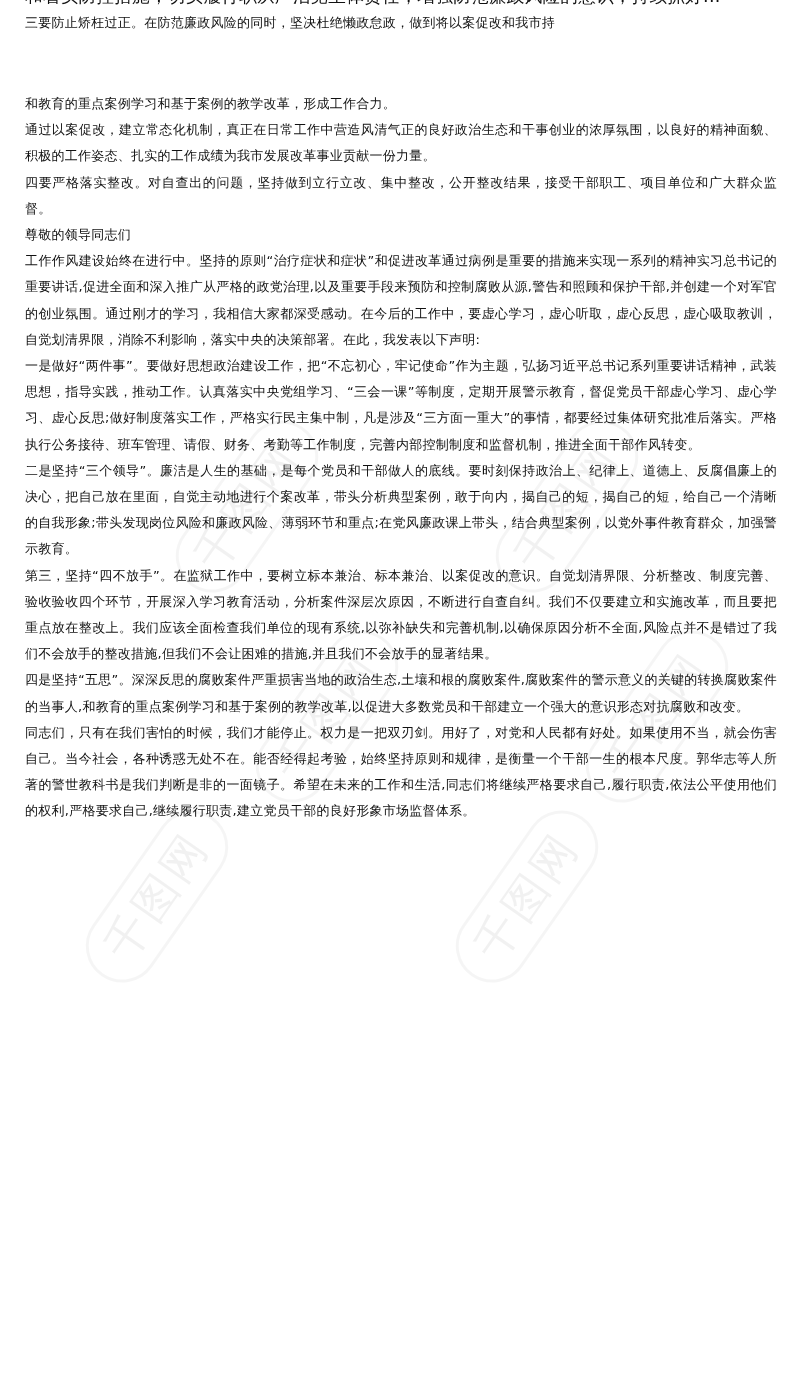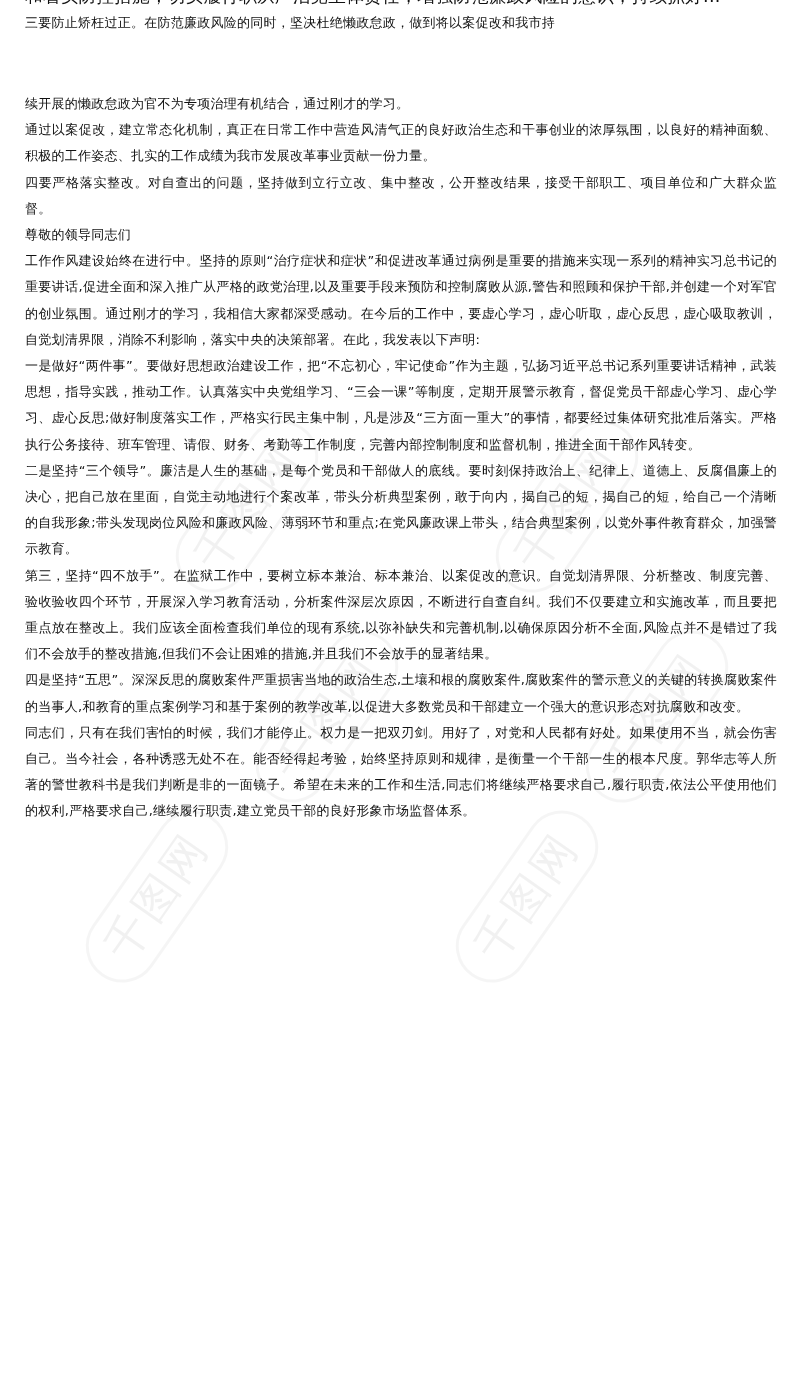--- a/index.html
+++ b/index.html
@@ -41,21 +41,21 @@
     <div class="wm" style="left:560px; top:680px;">千图网</div>
   </div>
 
   <div class="top-fragment">和着实防控措施，切实履行职从严治党主体责任，增强防范廉政风险的意识，持续抓好...</div>
 
   <div class="text-block first-part">
     <p class="para">三要防止矫枉过正。在防范廉政风险的同时，坚决杜绝懒政怠政，做到将以案促改和我市持</p>
   </div>
 
   <div class="text-block second-part">
-    <p class="para">续开展的懒政怠政为官不为专项治理有机结合，通过刚才的学习。</p>
+    <p class="para">和教育的重点案例学习和基于案例的教学改革，形成工作合力。</p>
     <p class="para">通过以案促改，建立常态化机制，真正在日常工作中营造风清气正的良好政治生态和干事创业的浓厚氛围，以良好的精神面貌、积极的工作姿态、扎实的工作成绩为我市发展改革事业贡献一份力量。</p>
     <p class="para">四要严格落实整改。对自查出的问题，坚持做到立行立改、集中整改，公开整改结果，接受干部职工、项目单位和广大群众监督。</p>
     <p class="para">尊敬的领导同志们</p>
     <p class="para">工作作风建设始终在进行中。坚持的原则“治疗症状和症状”和促进改革通过病例是重要的措施来实现一系列的精神实习总书记的重要讲话,促进全面和深入推广从严格的政党治理,以及重要手段来预防和控制腐败从源,警告和照顾和保护干部,并创建一个对军官的创业氛围。通过刚才的学习，我相信大家都深受感动。在今后的工作中，要虚心学习，虚心听取，虚心反思，虚心吸取教训，自觉划清界限，消除不利影响，落实中央的决策部署。在此，我发表以下声明:</p>
     <p class="para">一是做好“两件事”。要做好思想政治建设工作，把“不忘初心，牢记使命”作为主题，弘扬习近平总书记系列重要讲话精神，武装思想，指导实践，推动工作。认真落实中央党组学习、“三会一课”等制度，定期开展警示教育，督促党员干部虚心学习、虚心学习、虚心反思;做好制度落实工作，严格实行民主集中制，凡是涉及“三方面一重大”的事情，都要经过集体研究批准后落实。严格执行公务接待、班车管理、请假、财务、考勤等工作制度，完善内部控制制度和监督机制，推进全面干部作风转变。</p>
     <p class="para">二是坚持“三个领导”。廉洁是人生的基础，是每个党员和干部做人的底线。要时刻保持政治上、纪律上、道德上、反腐倡廉上的决心，把自己放在里面，自觉主动地进行个案改革，带头分析典型案例，敢于向内，揭自己的短，揭自己的短，给自己一个清晰的自我形象;带头发现岗位风险和廉政风险、薄弱环节和重点;在党风廉政课上带头，结合典型案例，以党外事件教育群众，加强警示教育。</p>
     <p class="para">第三，坚持“四不放手”。在监狱工作中，要树立标本兼治、标本兼治、以案促改的意识。自觉划清界限、分析整改、制度完善、验收验收四个环节，开展深入学习教育活动，分析案件深层次原因，不断进行自查自纠。我们不仅要建立和实施改革，而且要把重点放在整改上。我们应该全面检查我们单位的现有系统,以弥补缺失和完善机制,以确保原因分析不全面,风险点并不是错过了我们不会放手的整改措施,但我们不会让困难的措施,并且我们不会放手的显著结果。</p>
     <p class="para">四是坚持“五思”。深深反思的腐败案件严重损害当地的政治生态,土壤和根的腐败案件,腐败案件的警示意义的关键的转换腐败案件的当事人,和教育的重点案例学习和基于案例的教学改革,以促进大多数党员和干部建立一个强大的意识形态对抗腐败和改变。</p>
     <p class="para">同志们，只有在我们害怕的时候，我们才能停止。权力是一把双刃剑。用好了，对党和人民都有好处。如果使用不当，就会伤害自己。当今社会，各种诱惑无处不在。能否经得起考验，始终坚持原则和规律，是衡量一个干部一生的根本尺度。郭华志等人所著的警世教科书是我们判断是非的一面镜子。希望在未来的工作和生活,同志们将继续严格要求自己,履行职责,依法公平使用他们的权利,严格要求自己,继续履行职责,建立党员干部的良好形象市场监督体系。</p>
   </div>

